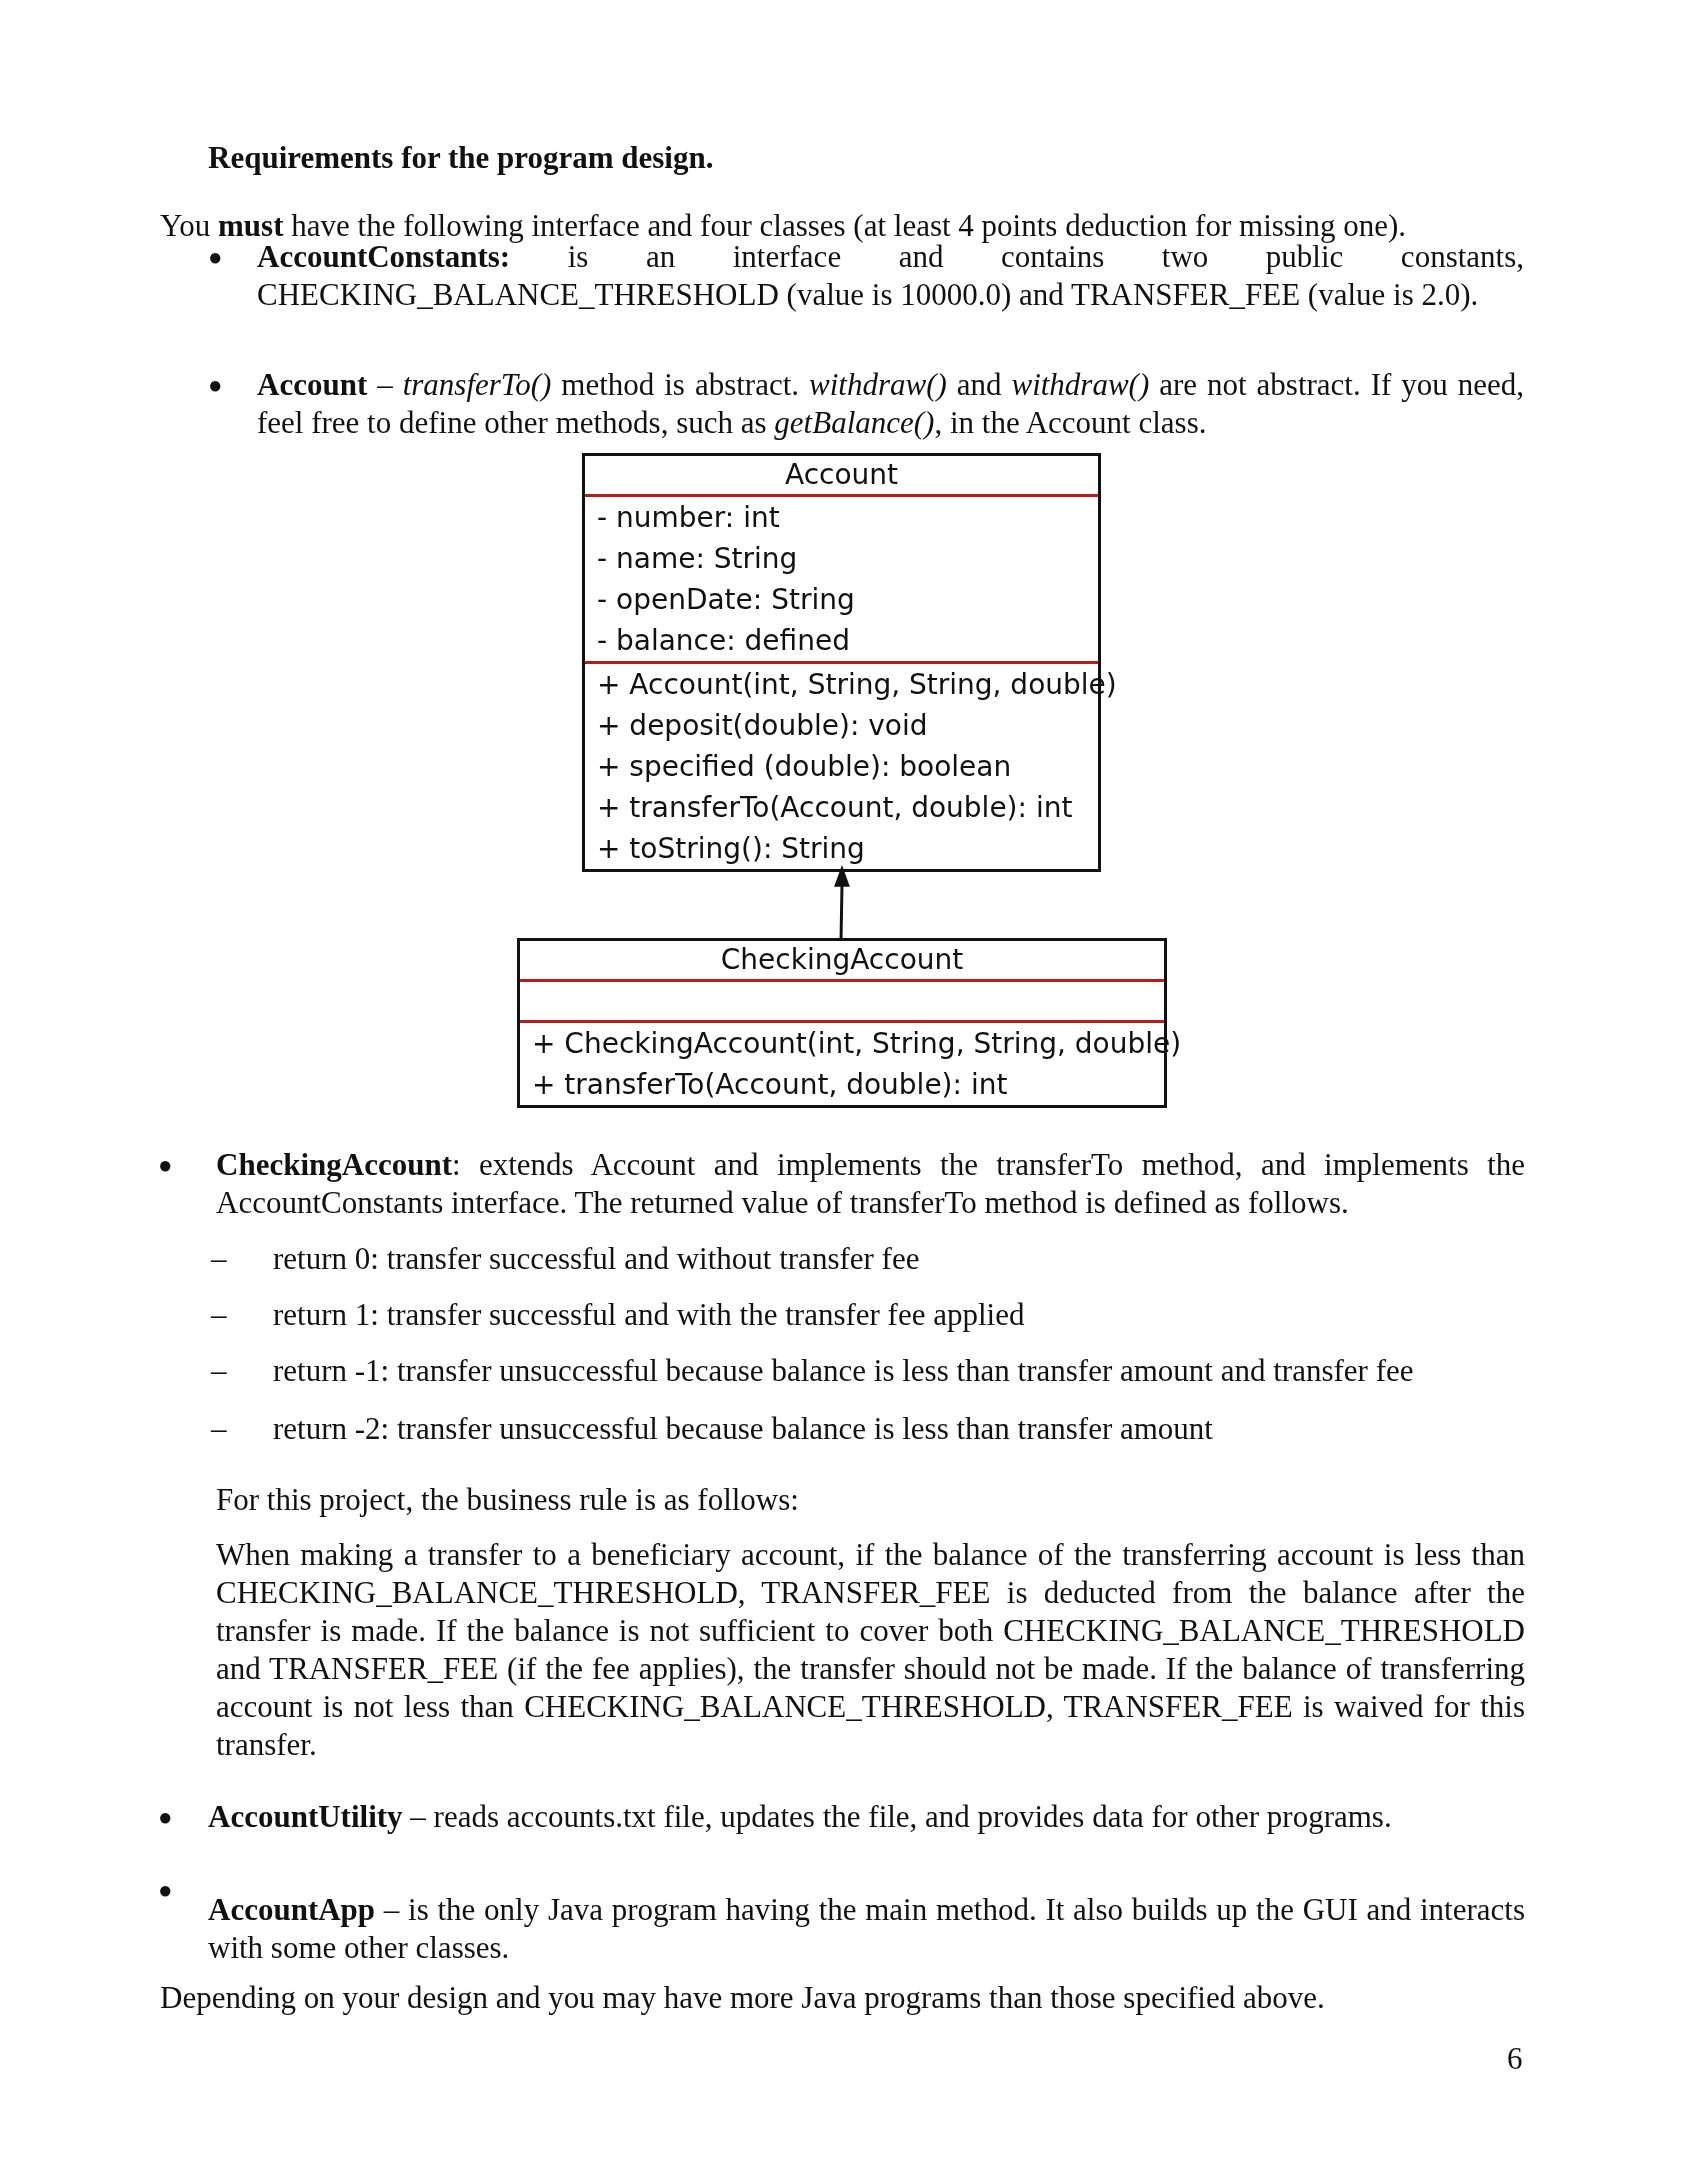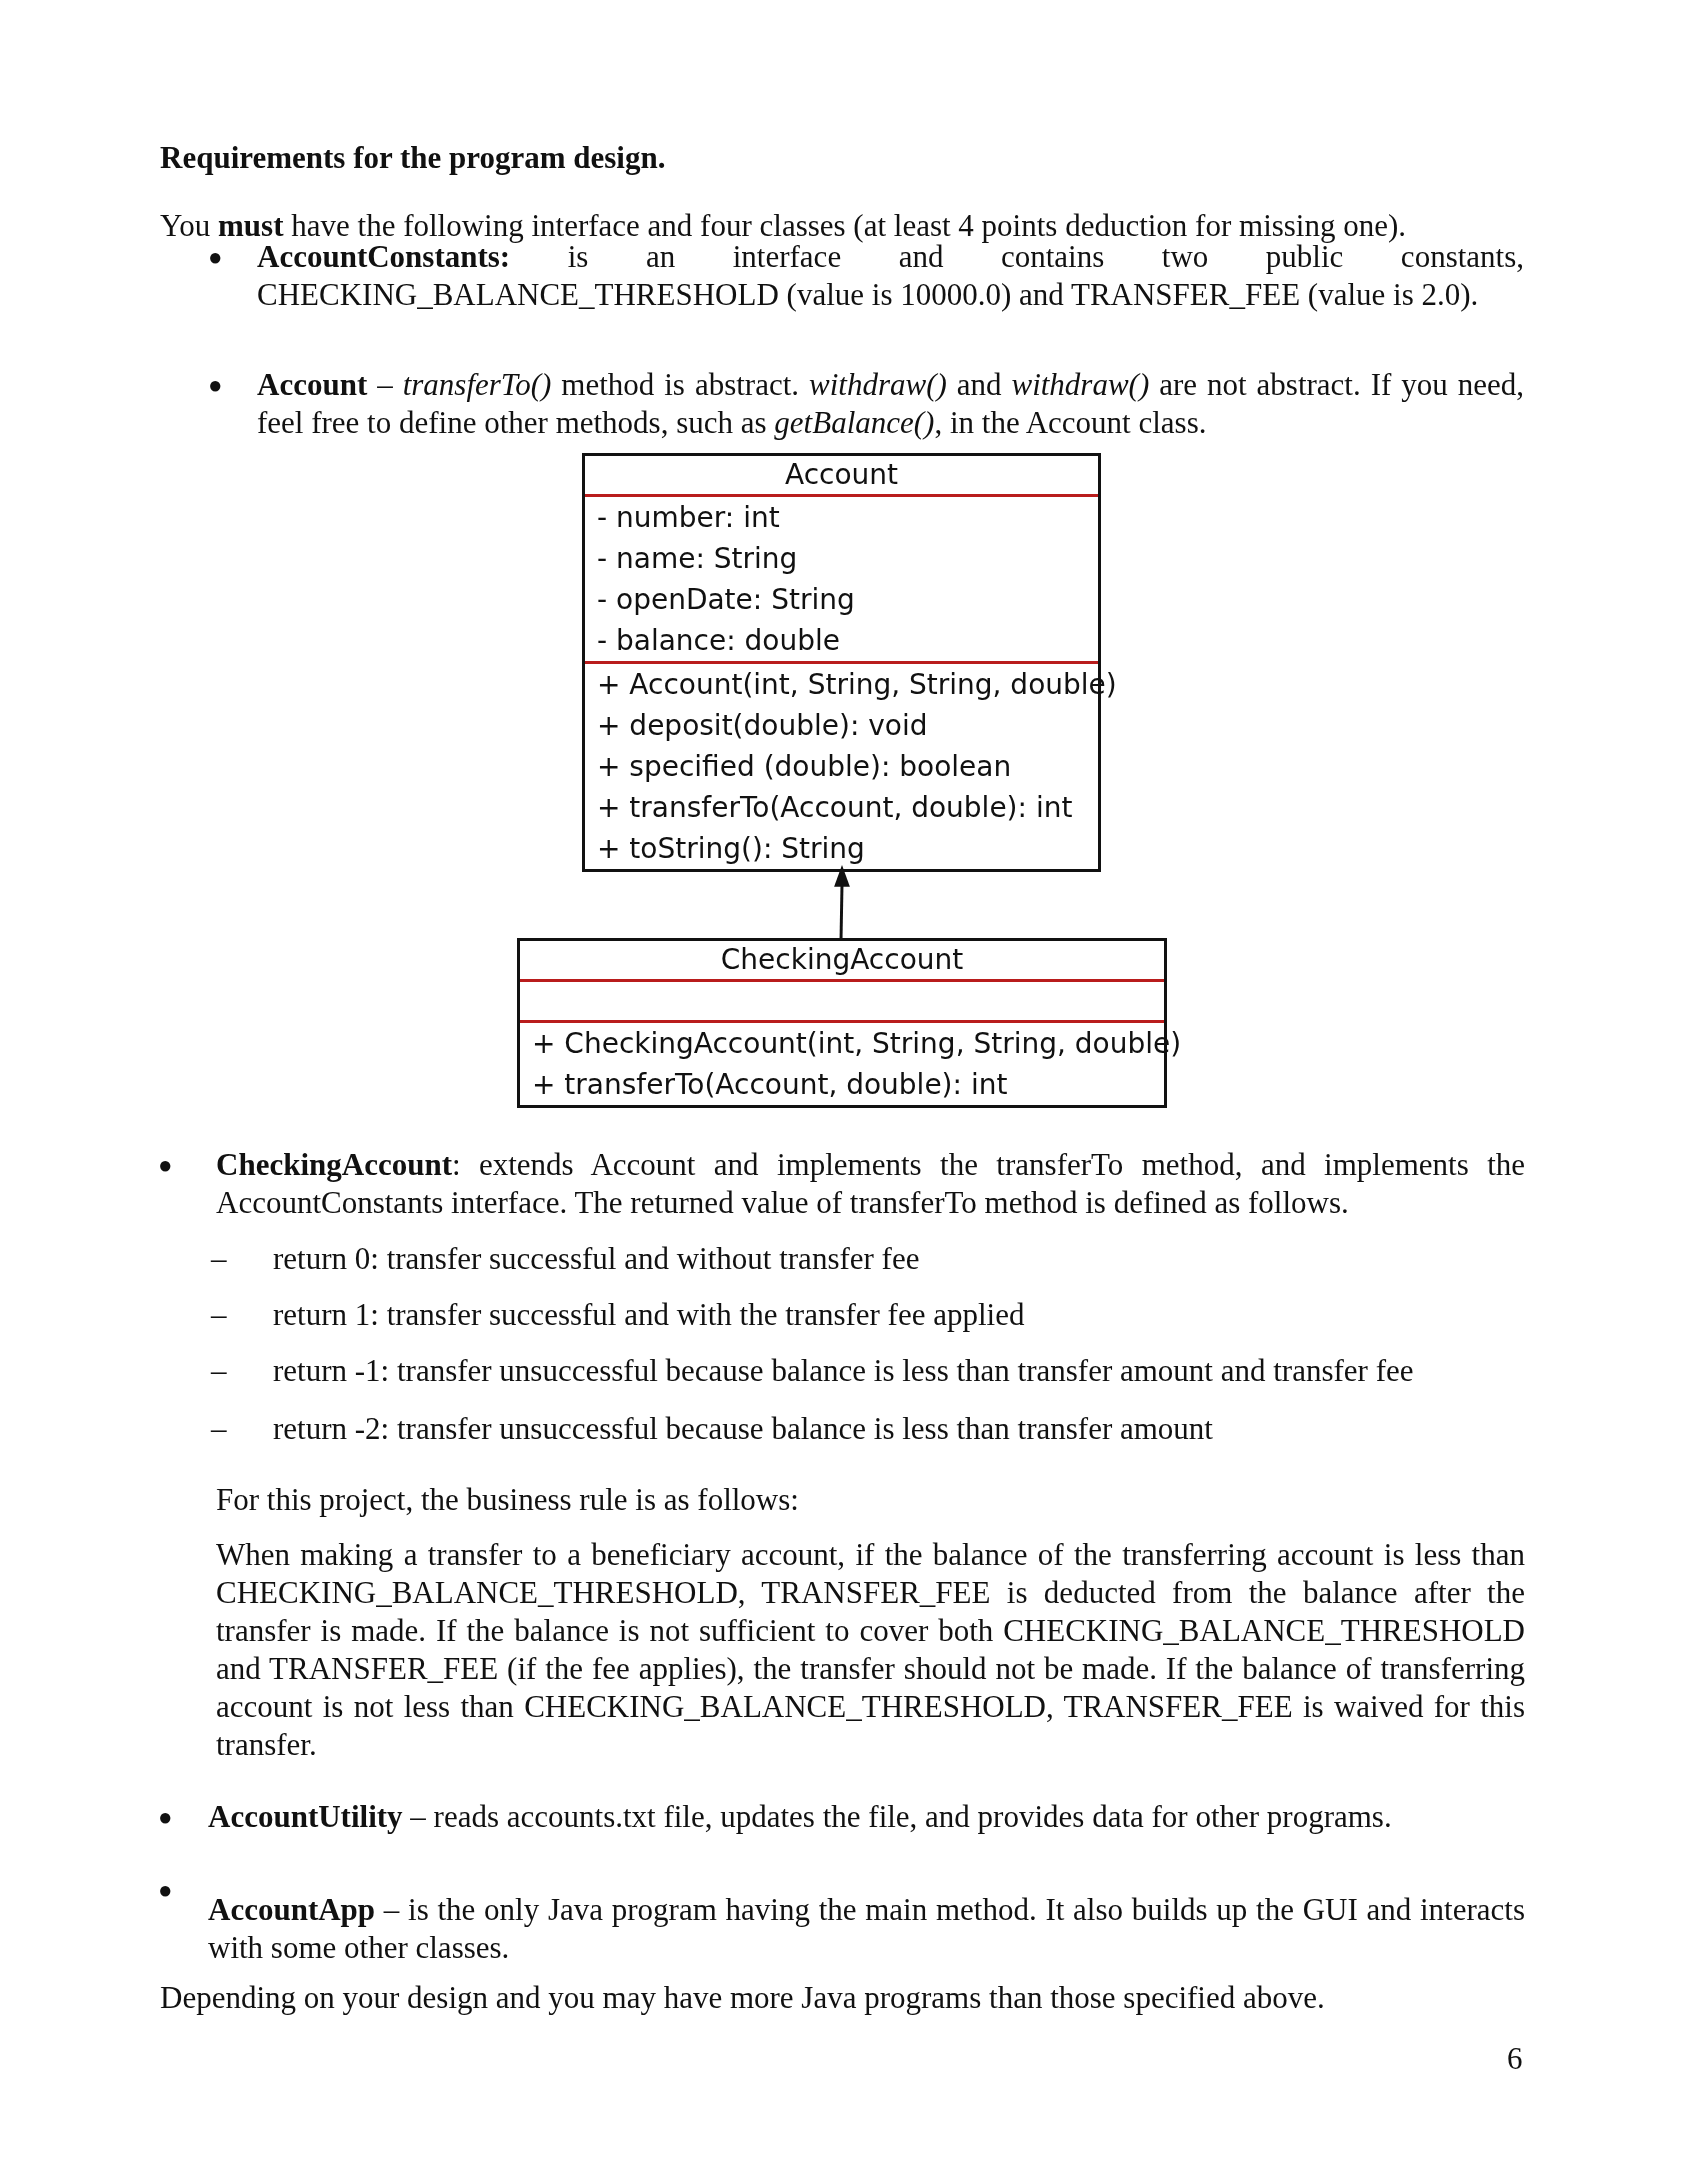--- a/index.html
+++ b/index.html
@@ -1,21 +1,21 @@
 <!DOCTYPE html>
 <html><head>
 <meta charset="utf-8">
 <style>
   html, body { margin: 0; padding: 0; background: #ffffff; }
   body { width: 1683px; height: 2178px; position: relative; overflow: hidden;
          font-family: "Liberation Serif", "DejaVu Serif", serif; color: #111; }
   .abs { position: absolute; }
   .txt { font-size: 31px; line-height: 38px; }
   .just { text-align: justify; text-align-last: auto; }
-  .heading { font-weight: bold; }
+  .heading { font-weight: bold; margin-left: 48px; }
   b { font-weight: bold; }
   i { font-style: italic; }
   .bullet { position: absolute; font-size: 24px; line-height: 38px; }
   .dash { position: absolute; font-size: 31px; line-height: 38px; }
   
   .uml { position: absolute; border: 3px solid #111; background: #fff;
          font-family: "DejaVu Sans", "Liberation Sans", sans-serif; font-size: 28px; color: #111; }
   .uml .sec { border-top: 3px solid #b91c1c; padding: 0 12px; }
   .uml .sec:first-child { border-top: none; }
   .uml .title { text-align: center; height: 38px; line-height: 38px; }
@@ -34,21 +34,21 @@
 
 <div class="bullet" style="left:208px; top:366px;">●</div>
 <div class="abs txt just" style="left:257px; top:366px; width:1267px;"><b>Account</b><span> – </span><i>transferTo()</i><span> method is abstract. </span><i>withdraw()</i><span> and </span><i>withdraw()</i><span> are not abstract. If you need, feel free to define other methods, such as </span><i>getBalance()</i><span>, in the Account class.</span></div>
 
 <div class="uml" style="left:582px; top:453px; width:513px;">
   <div class="sec title">Account</div>
   <div class="sec">
     <div class="row">- number: int</div>
     <div class="row">- name: String</div>
     <div class="row">- openDate: String</div>
-    <div class="row">- balance: double</div>
+    <div class="row">- balance: defined</div>
   </div>
   <div class="sec">
     <div class="row">+ Account(int, String, String, double)</div>
     <div class="row">+ deposit(double): void</div>
     <div class="row">+ specified (double): boolean</div>
     <div class="row">+ transferTo(Account, double): int</div>
     <div class="row">+ toString(): String</div>
   </div>
 </div>
 

